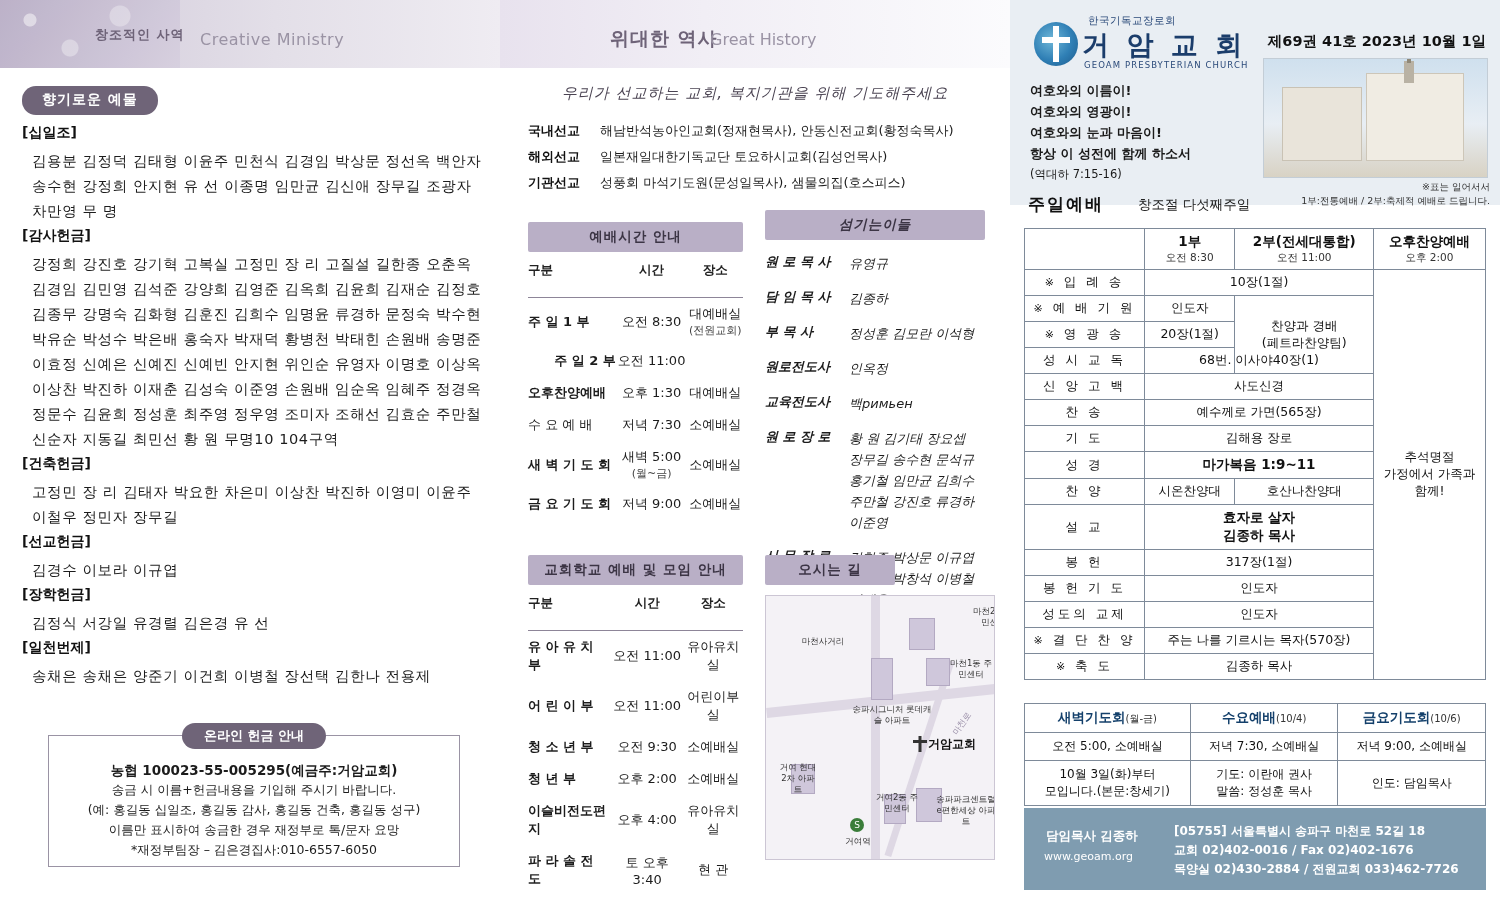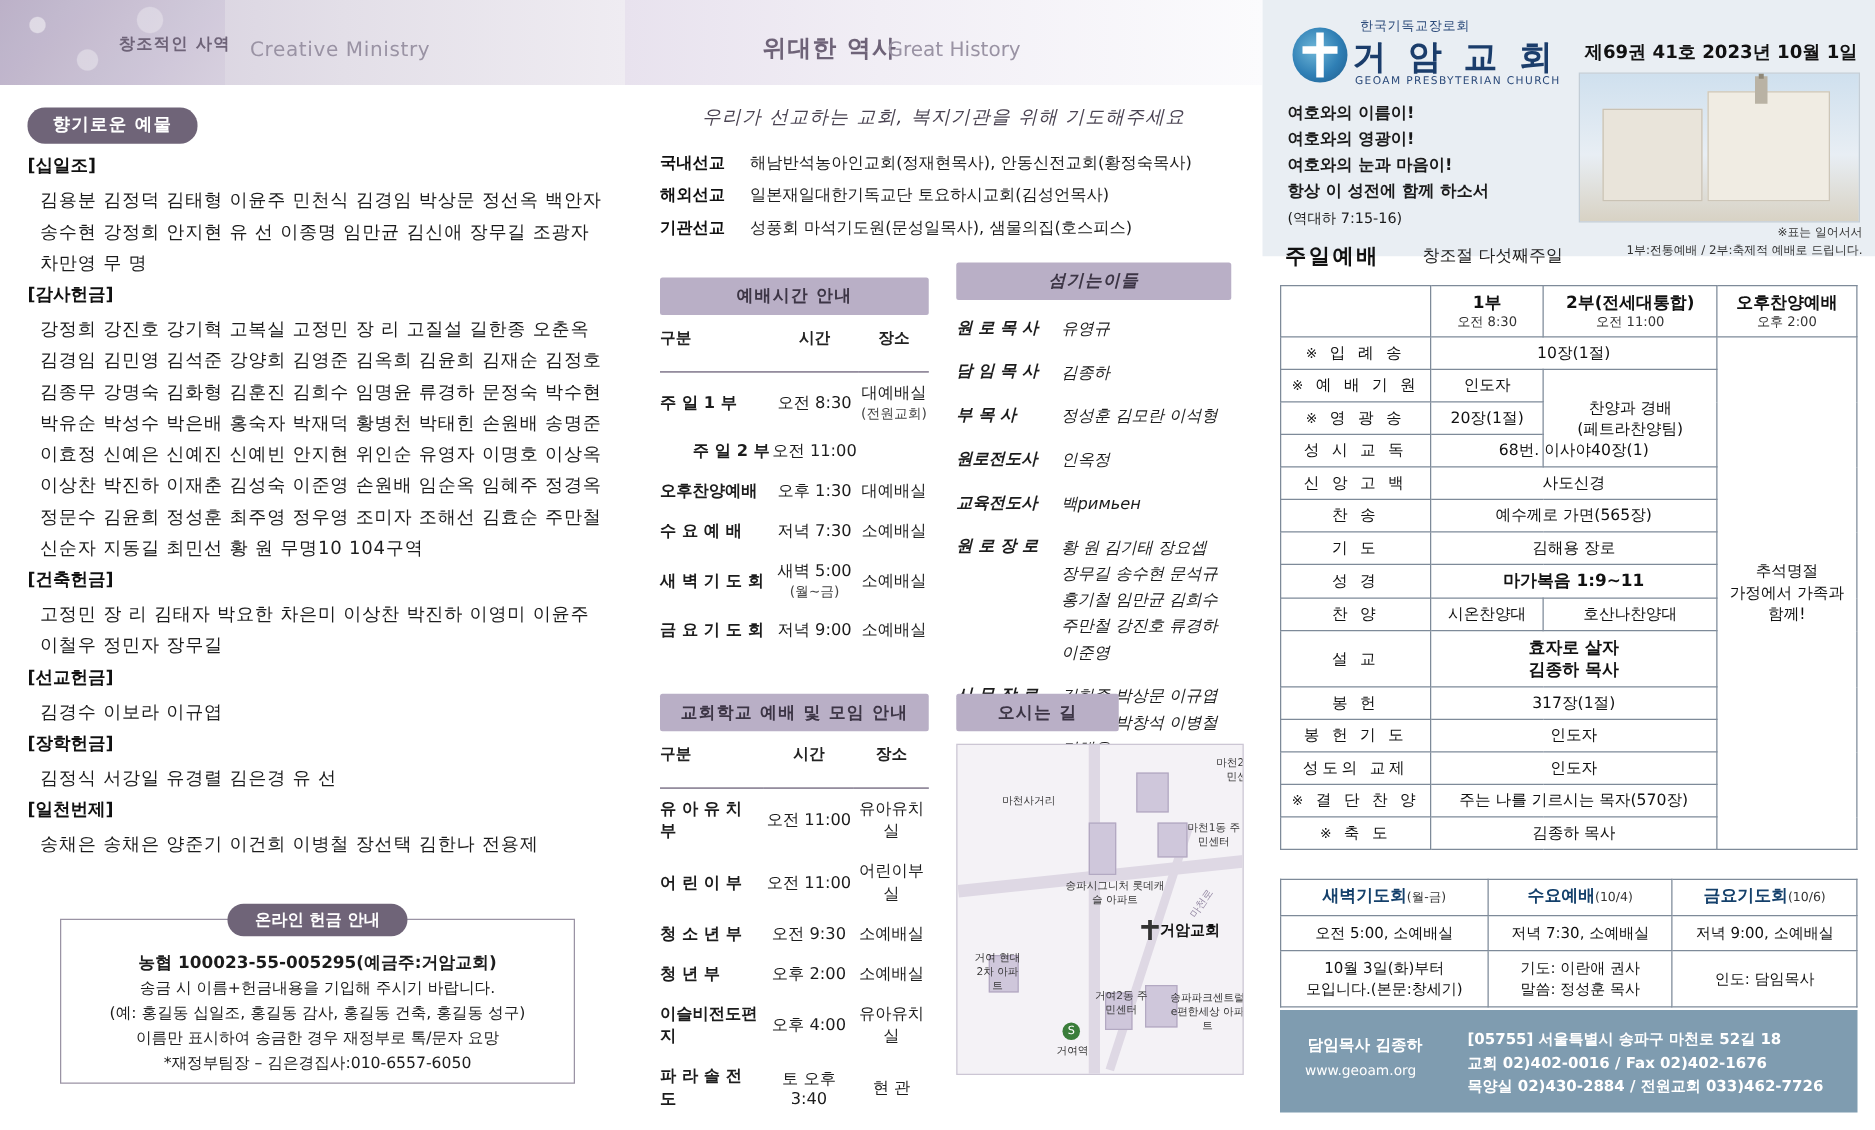--- a/index.html
+++ b/index.html
@@ -266,21 +266,21 @@
               <td style="font-weight: 600; text-align: right;">주 일 2 부</td>
               <td style="text-align: center;">오전 11:00</td>
               <td style="text-align: center;"></td>
             </tr>
             <tr>
               <td style="font-weight: 600;">오후찬양예배</td>
               <td style="text-align: center;">오후 1:30</td>
               <td style="text-align: center;">대예배실</td>
             </tr>
             <tr>
-              <td style="font-weight: 700;">수 요 예 배</td>
+              <td style="font-weight: 400;">수 요 예 배</td>
               <td style="text-align: center;">저녁 7:30</td>
               <td style="text-align: center;">소예배실</td>
             </tr>
             <tr>
               <td style="font-weight: 600;">새 벽 기 도 회</td>
               <td style="text-align: center;">새벽 5:00<div class="sub">(월~금)</div></td>
               <td style="text-align: center;">소예배실</td>
             </tr>
             <tr>
               <td style="font-weight: 600;">금 요 기 도 회</td>

